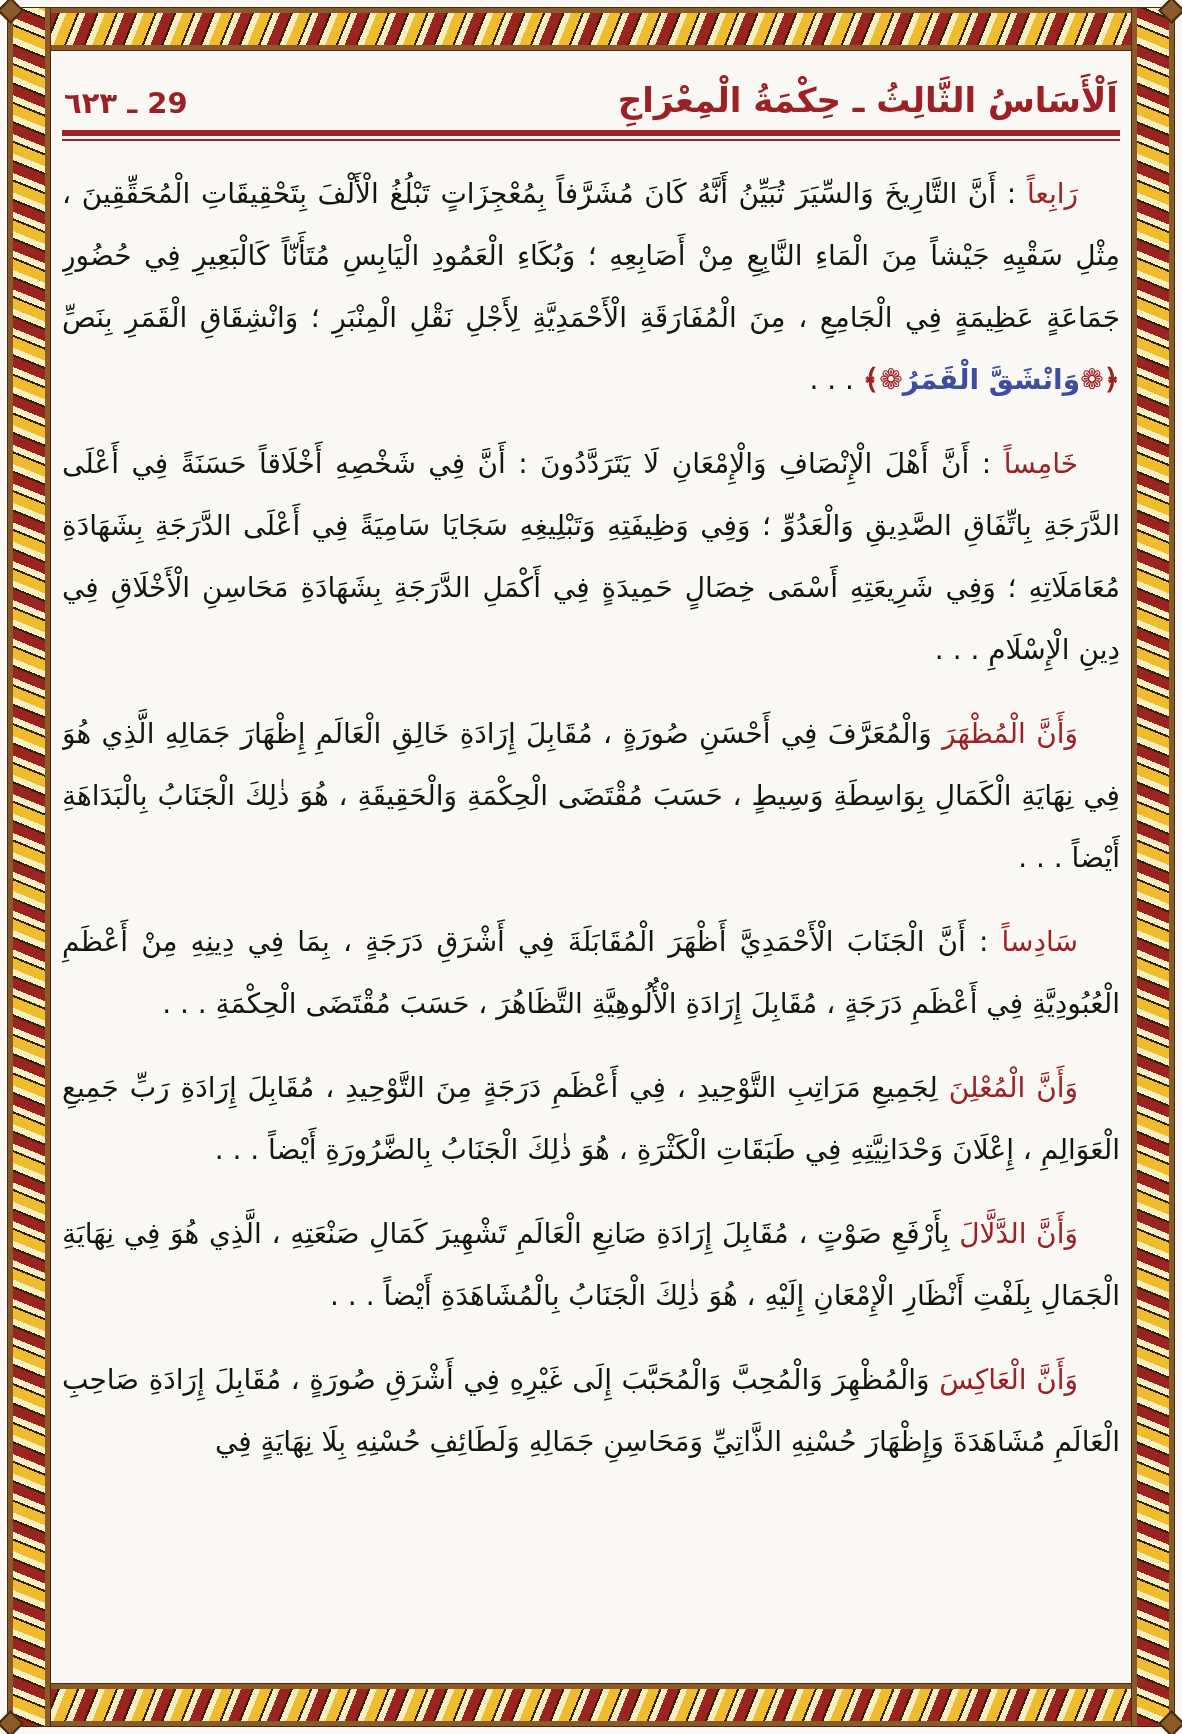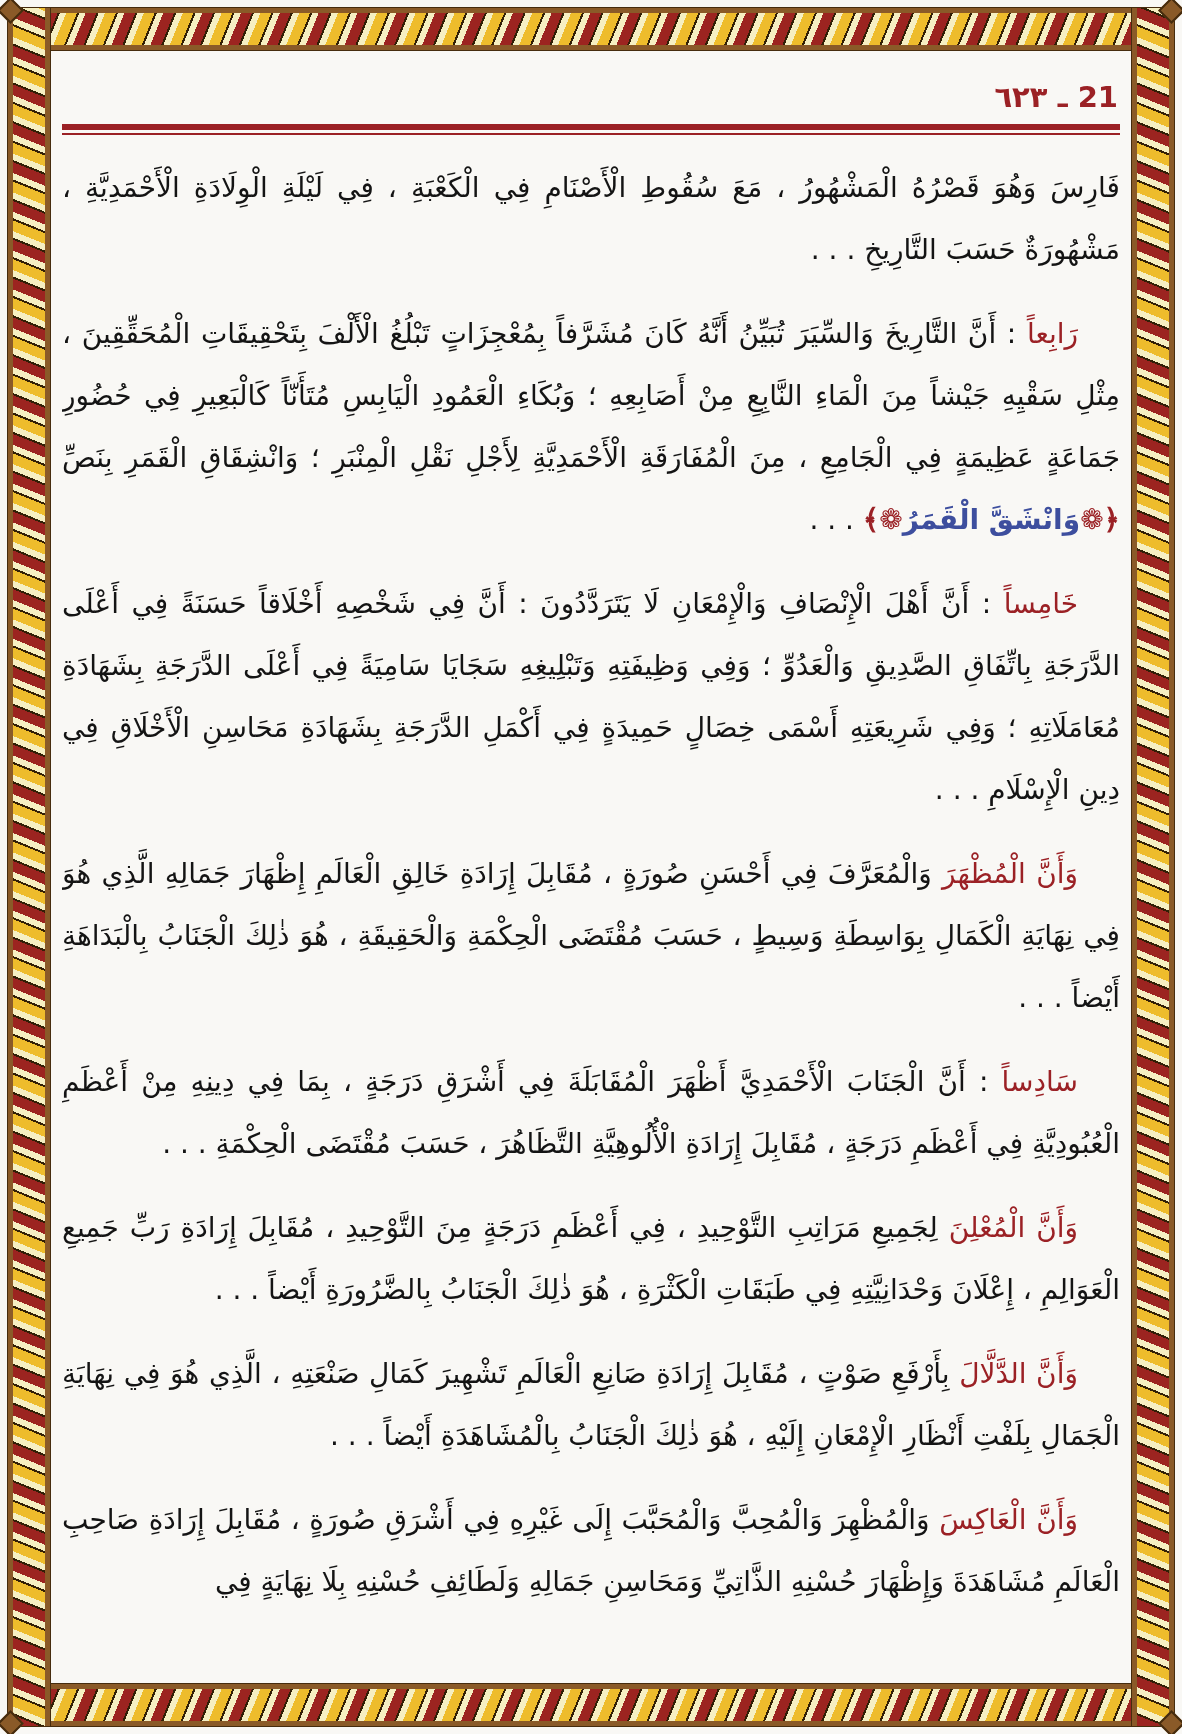--- a/index.html
+++ b/index.html
@@ -118,31 +118,31 @@
   <div class="fr fr-v fr-left"></div>
   <div class="fr fr-v fr-right"></div>
   <div class="corner corner-tl"></div>
   <div class="corner corner-tr"></div>
   <div class="corner corner-bl"></div>
   <div class="corner corner-br"></div>
 
   <div class="content">
 
     <header class="pagehead">
-      <div class="pagenum">21 ـ ٦٢٣</div>
+      <div class="title">اَلْأَسَاسُ الثَّالِثُ ـ حِكْمَةُ الْمِعْرَاجِ</div>
+      <div class="pagenum">29 ـ ٦٢٣</div>
     </header>
 
     <div class="rule">
       <div class="rule-thick"></div>
       <div class="rule-thin"></div>
     </div>
 
     <main>
 
-      <p class="para"><span>فَارِسَ وَهُوَ قَصْرُهُ الْمَشْهُورُ ، مَعَ سُقُوطِ الْأَصْنَامِ فِي الْكَعْبَةِ ، فِي لَيْلَةِ الْوِلَادَةِ الْأَحْمَدِيَّةِ ، مَشْهُورَةٌ حَسَبَ التَّارِيخِ . . .</span></p>
 
       <p class="para indent"><span class="lead">رَابِعاً</span><span> : </span><span>أَنَّ التَّارِيخَ وَالسِّيَرَ تُبَيِّنُ أَنَّهُ كَانَ مُشَرَّفاً بِمُعْجِزَاتٍ تَبْلُغُ الْأَلْفَ بِتَحْقِيقَاتِ الْمُحَقِّقِينَ ، مِثْلِ سَقْيِهِ جَيْشاً مِنَ الْمَاءِ النَّابِعِ مِنْ أَصَابِعِهِ ؛ وَبُكَاءِ الْعَمُودِ الْيَابِسِ مُتَأَنّاً كَالْبَعِيرِ فِي حُضُورِ جَمَاعَةٍ عَظِيمَةٍ فِي الْجَامِعِ ، مِنَ الْمُفَارَقَةِ الْأَحْمَدِيَّةِ لِأَجْلِ نَقْلِ الْمِنْبَرِ ؛ وَانْشِقَاقِ الْقَمَرِ بِنَصِّ </span><span class="bracket">﴿❁</span><span class="verse">وَانْشَقَّ الْقَمَرُ</span><span class="bracket">❁﴾</span><span> . . .</span></p>
 
       <p class="para indent"><span class="lead">خَامِساً</span><span> : </span><span>أَنَّ أَهْلَ الْإِنْصَافِ وَالْإِمْعَانِ لَا يَتَرَدَّدُونَ : أَنَّ فِي شَخْصِهِ أَخْلَاقاً حَسَنَةً فِي أَعْلَى الدَّرَجَةِ بِاتِّفَاقِ الصَّدِيقِ وَالْعَدُوِّ ؛ وَفِي وَظِيفَتِهِ وَتَبْلِيغِهِ سَجَايَا سَامِيَةً فِي أَعْلَى الدَّرَجَةِ بِشَهَادَةِ مُعَامَلَاتِهِ ؛ وَفِي شَرِيعَتِهِ أَسْمَى خِصَالٍ حَمِيدَةٍ فِي أَكْمَلِ الدَّرَجَةِ بِشَهَادَةِ مَحَاسِنِ الْأَخْلَاقِ فِي دِينِ الْإِسْلَامِ . . .</span></p>
 
       <p class="para indent"><span class="lead">وَأَنَّ الْمُظْهَرَ</span><span> </span><span>وَالْمُعَرَّفَ فِي أَحْسَنِ صُورَةٍ ، مُقَابِلَ إِرَادَةِ خَالِقِ الْعَالَمِ إِظْهَارَ جَمَالِهِ الَّذِي هُوَ فِي نِهَايَةِ الْكَمَالِ بِوَاسِطَةِ وَسِيطٍ ، حَسَبَ مُقْتَضَى الْحِكْمَةِ وَالْحَقِيقَةِ ، هُوَ ذٰلِكَ الْجَنَابُ بِالْبَدَاهَةِ أَيْضاً . . .</span></p>
 
       <p class="para indent"><span class="lead">سَادِساً</span><span> : </span><span>أَنَّ الْجَنَابَ الْأَحْمَدِيَّ أَظْهَرَ الْمُقَابَلَةَ فِي أَشْرَقِ دَرَجَةٍ ، بِمَا فِي دِينِهِ مِنْ أَعْظَمِ الْعُبُودِيَّةِ فِي أَعْظَمِ دَرَجَةٍ ، مُقَابِلَ إِرَادَةِ الْأُلُوهِيَّةِ التَّظَاهُرَ ، حَسَبَ مُقْتَضَى الْحِكْمَةِ . . .</span></p>
 
       <p class="para indent"><span class="lead">وَأَنَّ الْمُعْلِنَ</span><span> </span><span>لِجَمِيعِ مَرَاتِبِ التَّوْحِيدِ ، فِي أَعْظَمِ دَرَجَةٍ مِنَ التَّوْحِيدِ ، مُقَابِلَ إِرَادَةِ رَبِّ جَمِيعِ الْعَوَالِمِ ، إِعْلَانَ وَحْدَانِيَّتِهِ فِي طَبَقَاتِ الْكَثْرَةِ ، هُوَ ذٰلِكَ الْجَنَابُ بِالضَّرُورَةِ أَيْضاً . . .</span></p>

